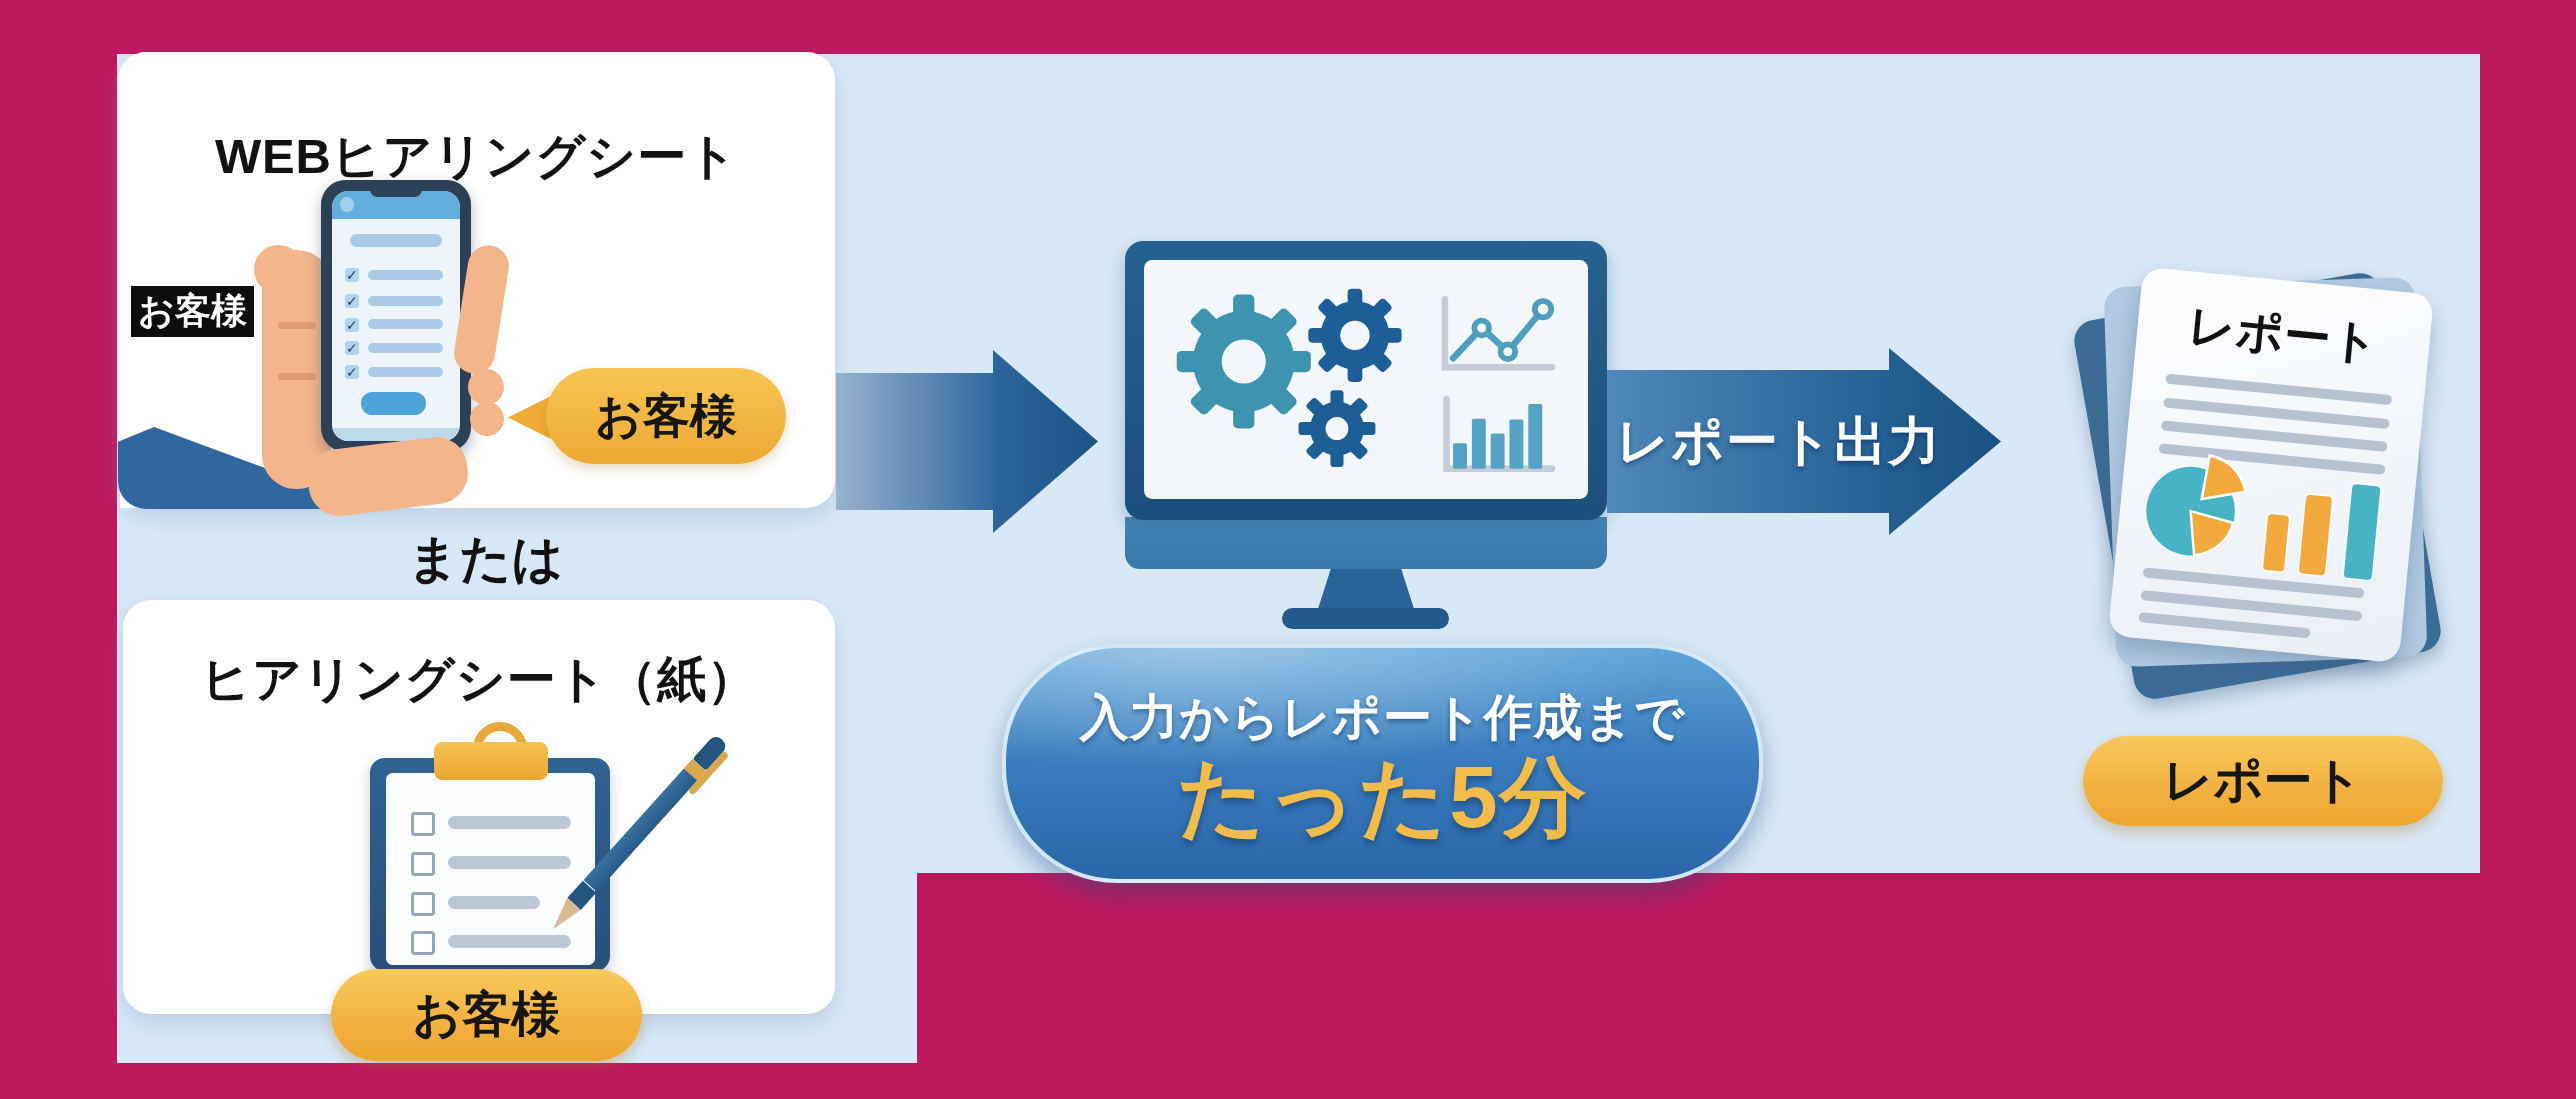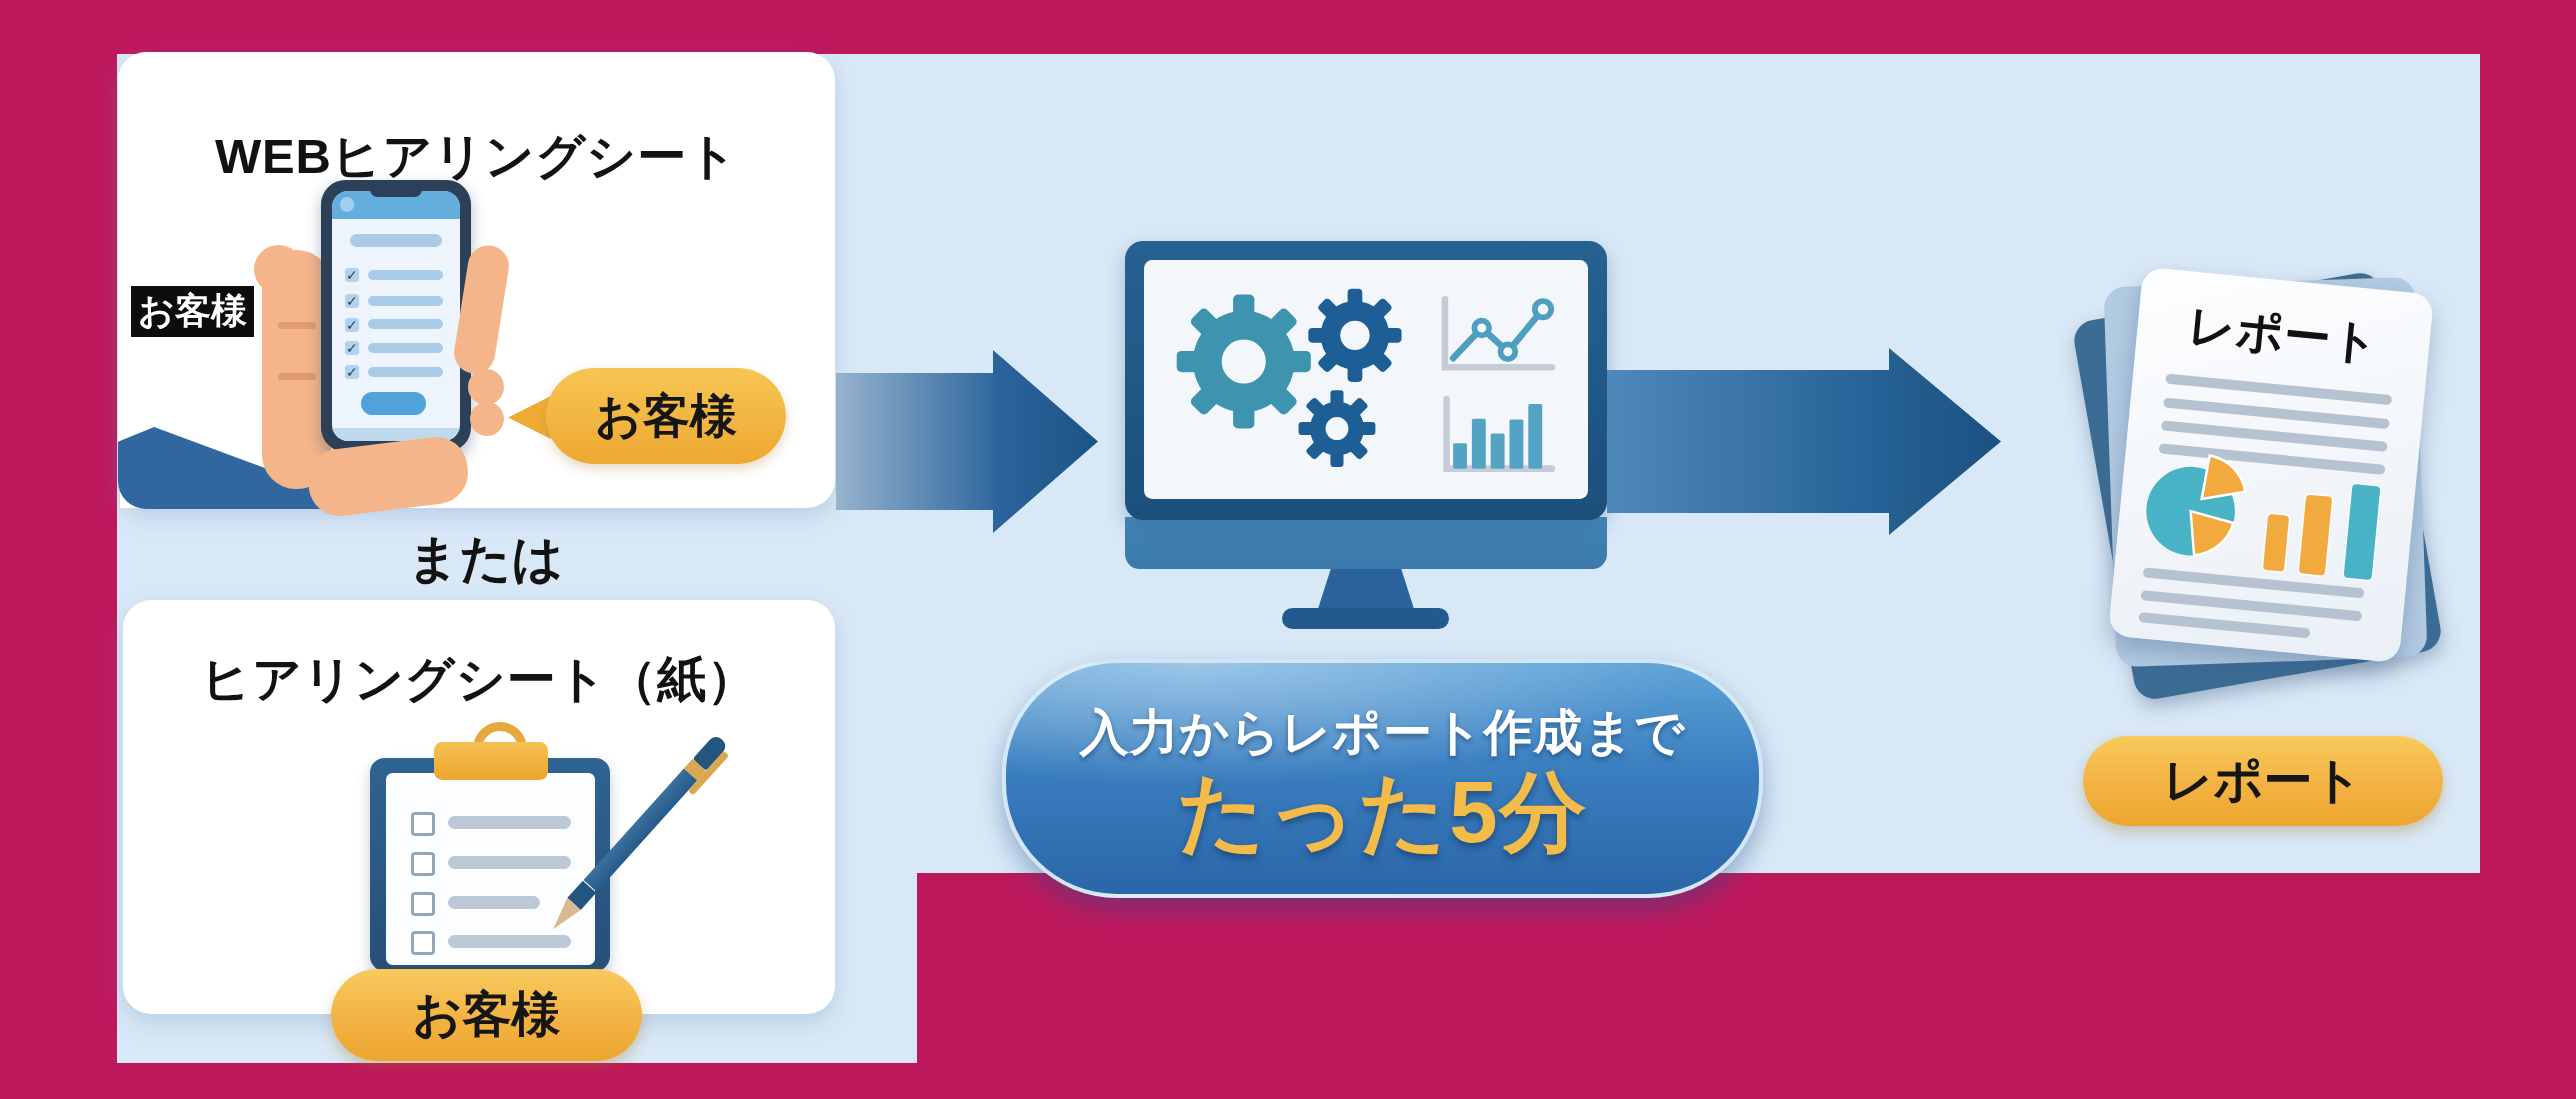--- a/index.html
+++ b/index.html
@@ -28,21 +28,21 @@
   .arrow-head{clip-path:polygon(0 0,100% 50%,0 100%);}
   .arrow-label{display:flex;align-items:center;justify-content:center;color:#fff;font-weight:900;
                text-shadow:0 3.3px 4.9px rgba(10,40,80,.5);letter-spacing:1.6px;}
   
   .bezel{left:1125px;top:241px;width:482px;height:279px;background:linear-gradient(180deg,#266190,#1c4f7c);border-radius:18px;box-shadow:0 8.2px 19.6px rgba(60,100,150,.35);}
   .chin{left:1125px;top:517px;width:482px;height:52px;background:linear-gradient(180deg,#4286b8,#3a78ab);border-radius:0 0 14.7px 14.7px;}
   .screen{left:1144px;top:260px;width:444px;height:239px;background:#f3f7fb;border-radius:8.2px;}
   .neck{left:1317px;top:569px;width:98px;height:43px;background:#2a639b;clip-path:polygon(14% 0,86% 0,100% 100%,0 100%);}
   .base{left:1282px;top:608px;width:167px;height:21px;background:#235a8e;border-radius:10.6px;}
   
-  .badge{left:1002px;top:659px;width:753px;height:231px;border-radius:115px;
+  .badge{left:1002px;top:644px;width:753px;height:231px;border-radius:115px;
          background:radial-gradient(120% 95% at 25% 0%,rgba(255,255,255,.38),rgba(255,255,255,0) 55%),
                     linear-gradient(180deg,#5ea3d8 0%,#3b7fc0 45%,#2a66a8 100%);
          border:4.9px solid rgba(225,240,252,.92);box-shadow:0 11.4px 24.5px rgba(30,80,140,.40);
          display:flex;flex-direction:column;align-items:center;justify-content:center;}
   .badge-line1{font-size:49px;font-weight:900;color:#ffffff;text-shadow:0 3.3px 5.7px rgba(10,40,80,.45);letter-spacing:0.8px;}
   .badge-line2{font-size:87px;font-weight:900;color:#f3bb4a;text-shadow:0 4.1px 7.4px rgba(15,45,90,.55);line-height:1.05;letter-spacing:1.6px;}
   
   .page{border-radius:21px;}
   .page-back{left:2102px;top:294px;width:311px;height:384px;background:#3c6b94;transform:rotate(-10deg);box-shadow:0 8.2px 18px rgba(50,80,120,.35);}
   .page-mid{left:2110px;top:282px;width:311px;height:380px;background:#b3cbe2;transform:rotate(-2deg);}
@@ -230,20 +230,21 @@
       <rect x="424" y="212" width="17" height="43" rx="2" fill="#55a3c4"></rect>
       <rect x="447" y="195" width="17" height="60" rx="2" fill="#55a3c4"></rect>
       <rect x="470" y="176" width="17" height="79" rx="2" fill="#55a3c4"></rect>
     </g>
   </svg>
   <div class="abs neck"></div>
   <div class="abs base"></div>
 
   <div class="abs arrow-body" style="left:1607px;top:370px;width:282px;height:143px;background:linear-gradient(90deg,#4f89ba,#245f95);"></div>
   <div class="abs arrow-head" style="left:1889px;top:348px;width:112px;height:187px;background:linear-gradient(90deg,#24608f,#1a5184);"></div>
+  <div class="abs arrow-label" style="left:1599px;top:370px;width:360px;height:143px;font-size:52px;">レポート出力</div>
 
   <div class="abs badge">
     <div class="badge-line1">入力からレポート作成まで</div>
     <div class="badge-line2">たった5分</div>
   </div>
 
   <div class="abs page page-back"></div>
   <div class="abs page page-mid"></div>
   <div class="abs page page-front">
     <div class="abs rep-title">レポート</div>

